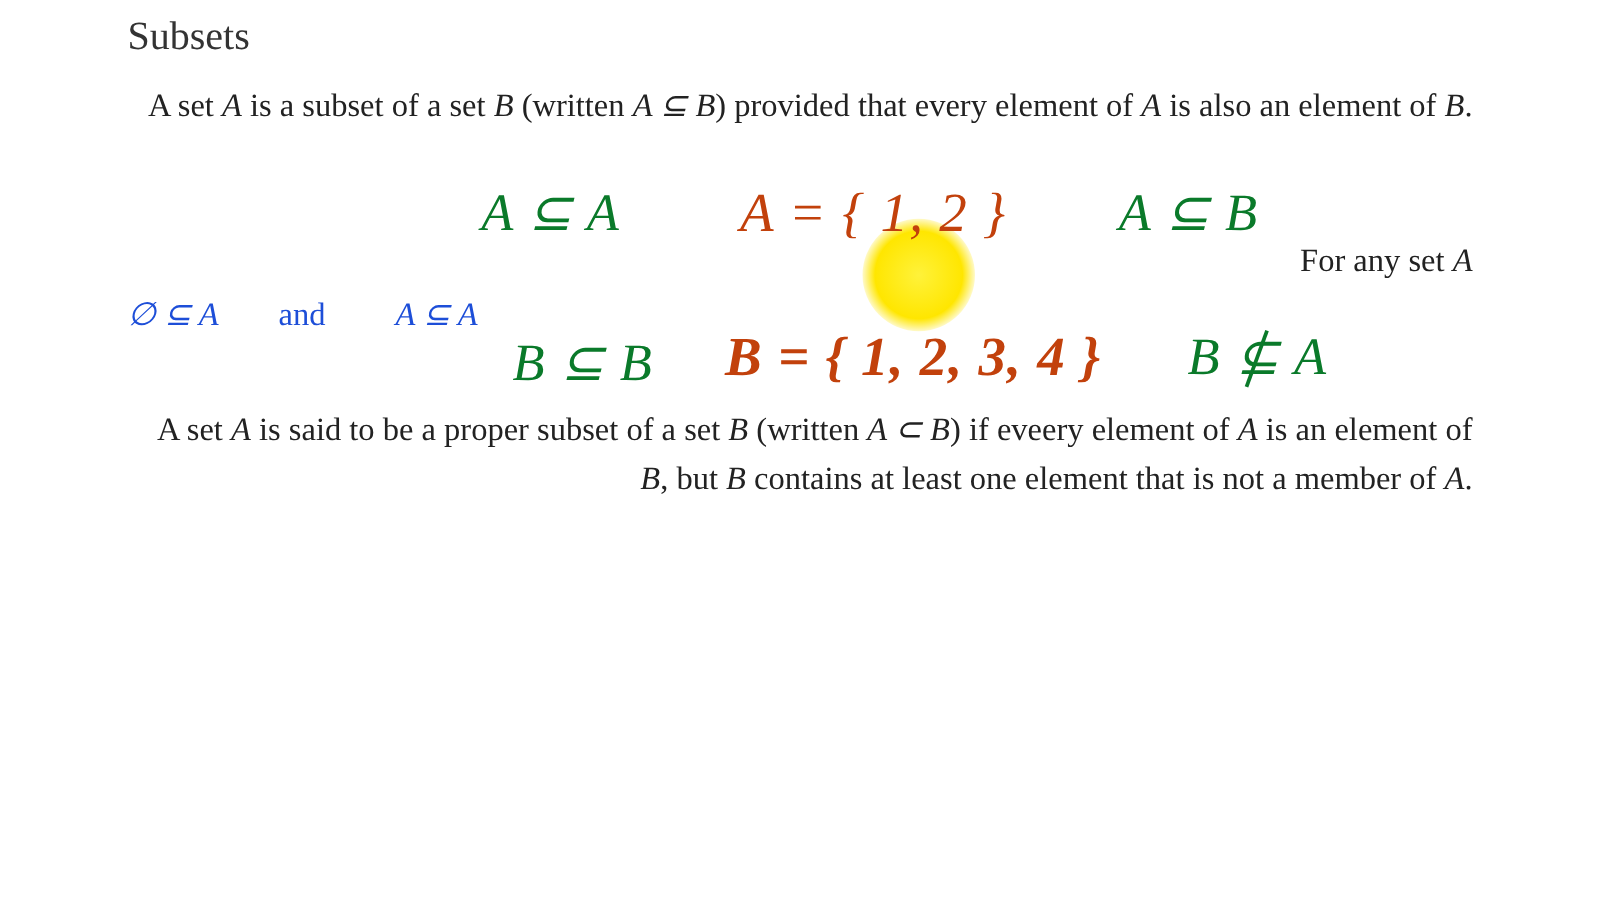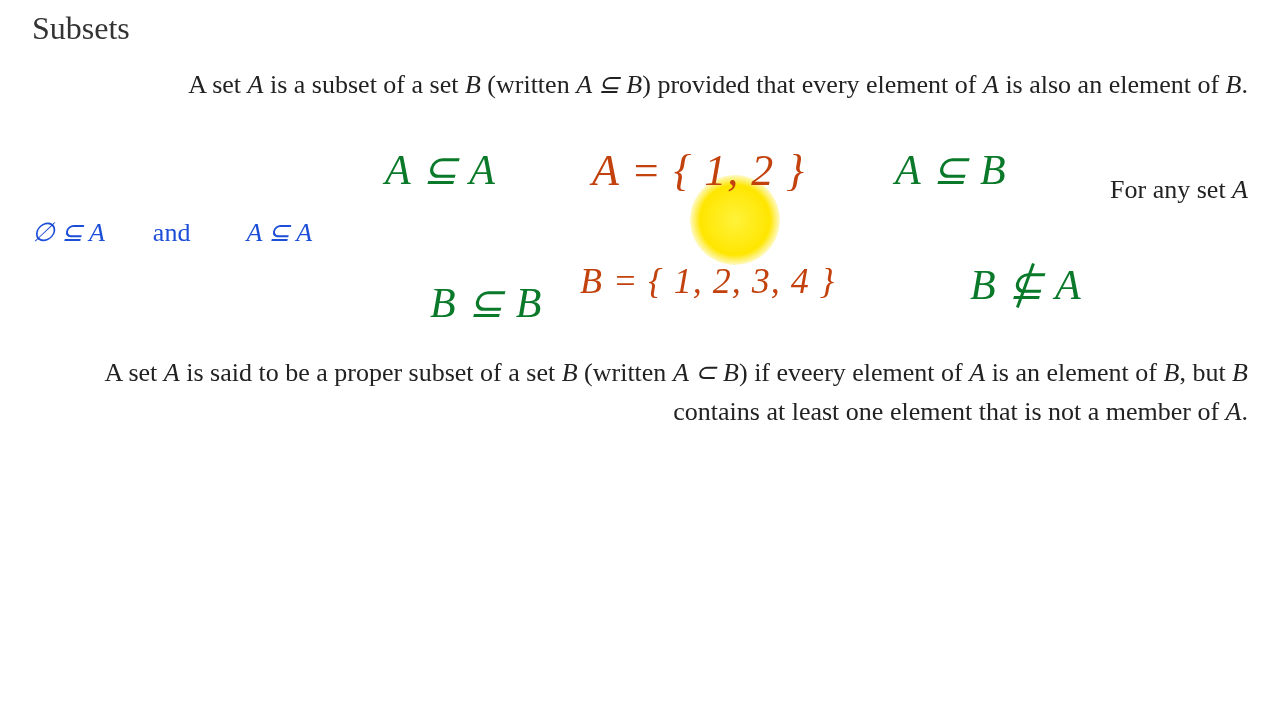--- a/index.html
+++ b/index.html
@@ -5,45 +5,45 @@
     * { margin: 0; padding: 0; box-sizing: border-box; }
     body {
       width: 1280px;
       height: 720px;
       background: #ffffff;
       font-family: 'Times New Roman', serif;
       position: relative;
       overflow: hidden;
     }
     .content {
-      padding: 10px 32px;
+      padding: 10px 102px;
       position: relative;
     }
     .title {
       font-size: 32px;
       font-weight: normal;
       color: #333333;
       margin-bottom: 18px;
     }
     .para {
       font-size: 26px;
       color: #222222;
       line-height: 1.5;
       margin-bottom: 8px;
       text-align: right;
     }
     .ital { font-style: italic; }
-    .block2 { margin-top: 66px; }
+    .block2 { margin-top: 85px; }
     .line-and {
       font-size: 26px;
       color: #1d4ed8;
     }
     .line-and .gap1 { display: inline-block; width: 48px; }
     .line-and .gap2 { display: inline-block; width: 56px; }
-    .block3 { margin-top: 105px; }
+    .block3 { margin-top: 57px; }
     
     .highlighter {
       position: absolute;
       width: 90px;
       height: 90px;
       border-radius: 50%;
       background: radial-gradient(circle, #fff23a 0%, #ffe600 55%, rgba(255,230,0,0) 75%);
       z-index: 1;
     }
     
@@ -95,17 +95,17 @@
   <div class="para block3">
     <span>A set </span><span class="ital">A</span><span> is said to be a proper subset of a set </span><span class="ital">B</span><span> (written </span><span class="ital">A ⊂ B</span><span>) if eveery element of </span><span class="ital">A</span><span> is an element of </span><span class="ital">B</span><span>, but </span><span class="ital">B</span><span> contains at least one element that is not a member of </span><span class="ital">A</span><span>.</span>
   </div>
 </div>
 
 <div class="highlighter" style="left:690px; top:175px;"></div>
 
 <div class="hand green" style="left:385px; top:145px;">A ⊆ A</div>
 <div class="hand red" style="left:592px; top:145px; font-size:44px;">A = { 1, 2 }</div>
 <div class="hand green" style="left:895px; top:145px;">A ⊆ B</div>
-<div class="hand green" style="left:430px; top:265px;margin-top:13px;">B ⊆ B</div>
-<div class="hand red" style="left:580px; top:260px; font-size:36px;">B = { 1, 2, 3, 4 }</div>
-<div class="hand green" style="left:970px; top:260px;">
+<div class="hand green" style="left:410px; top:265px;">B ⊆ B</div>
+<div class="hand red" style="left:580px; top:260px; font-size:44px;font-weight:bold;">B = { 1, 2, 3, 4 }</div>
+<div class="hand green" style="left:950px; top:260px;">
   <span>B </span><span class="strike-slash">⊆</span><span> A</span>
 </div>
 
 </body></html>

